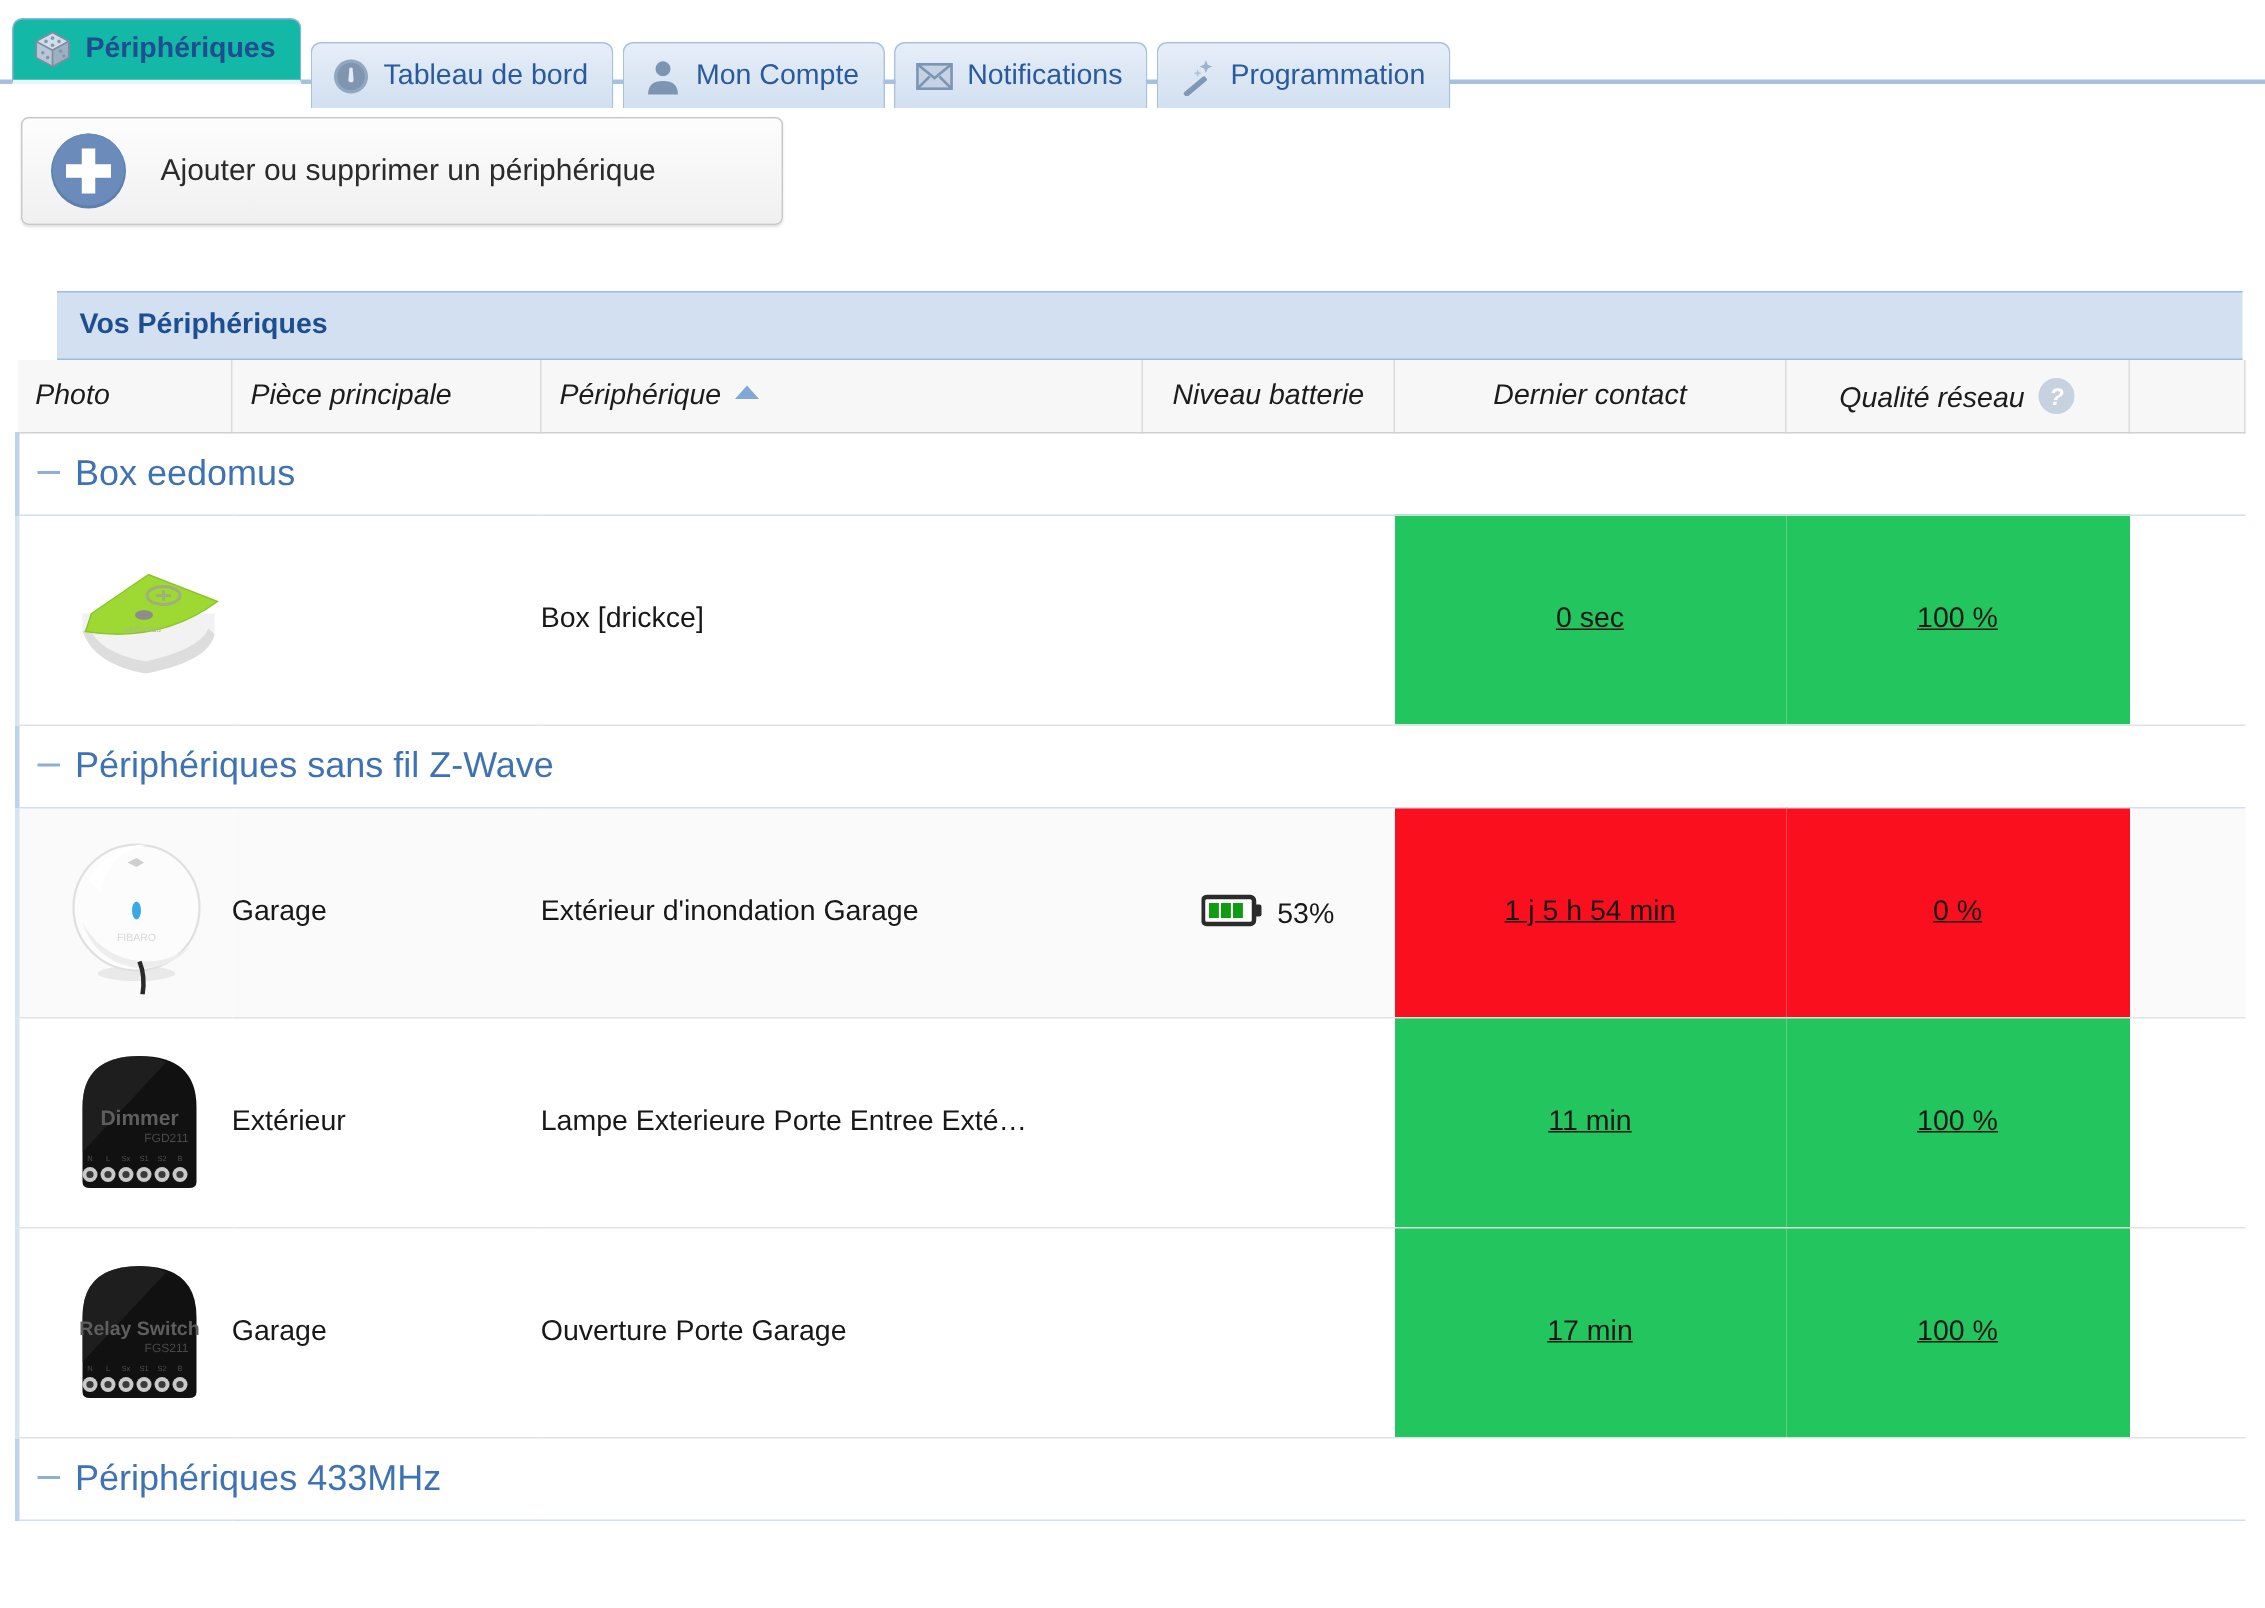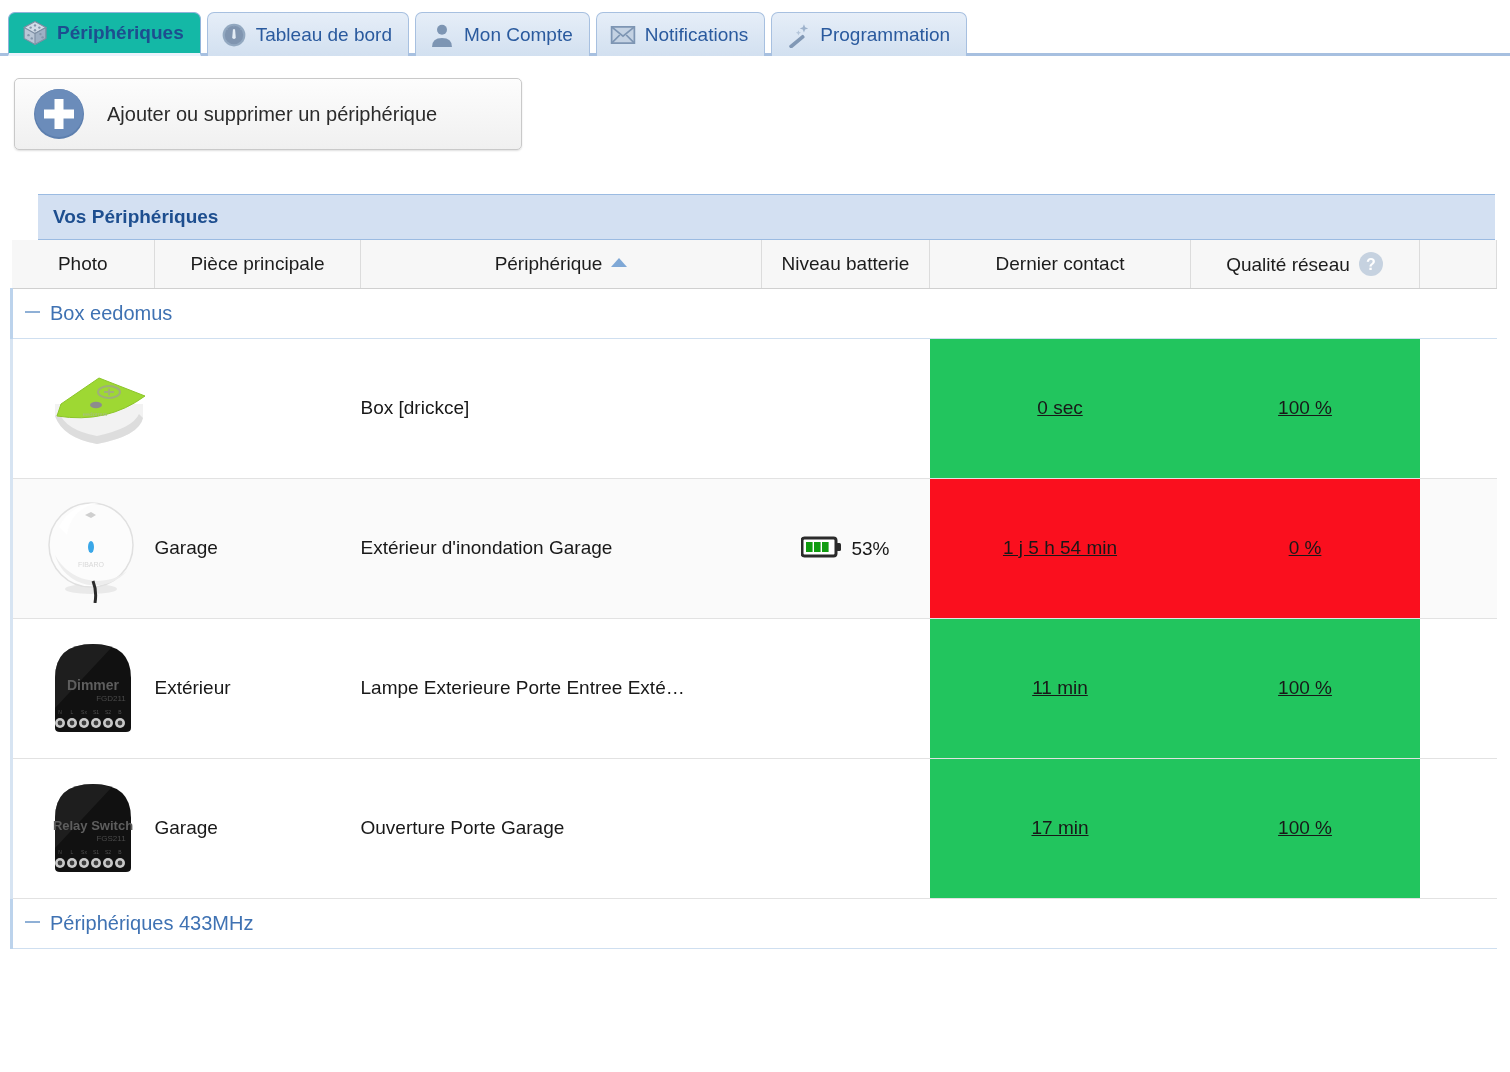--- a/index.html
+++ b/index.html
@@ -27,21 +27,21 @@
     height: 44px;
     padding: 0 16px 0 13px;
     margin-right: 6px;
     border: 1px solid #a7c0e0;
     border-bottom: none;
     border-radius: 7px 7px 0 0;
     background: linear-gradient(180deg,#e6eef8 0%, #d2e0f0 100%);
     color: #2a5a9e;
     font-size: 19px;
     position: relative;
-    top: 3px;
+    top: 19px;
     cursor: pointer;
     white-space: nowrap;
   }
   .tab.active {
     background: #14b8a6;
     color: #1d4e8f;
     font-weight: bold;
     border-color: #8fb3da;
     border-bottom: 3px solid #eaf3fc;
     top: 3px;
@@ -83,22 +83,22 @@
   table.devices { width: 100%; border-collapse: collapse; table-layout: fixed; }
   table.devices th {
     background: #f7f7f7;
     border-right: 1px solid #dcdcdc;
     border-bottom: 1px solid #d0d0d0;
     font-weight: normal;
     font-size: 19px;
     color: #1c1c1c;
     height: 48px;
     padding: 0 12px;
-    text-align: center;
     white-space: nowrap;
+    font-style: italic;
   }
   th.th-photo, th.th-room { text-align: left; }
   th.th-device {
     background: #e4eefb;
     border-left: 1px solid #a9c6e6;
     border-right: 1px solid #a9c6e6;
     border-bottom: 1px solid #a9c6e6;
     text-align: left;
     color: #1c1c1c;
   }
@@ -116,21 +116,21 @@
 
   
   tr.group td {
     border-left: 3px solid #bcd3ec;
     border-bottom: 1px solid #cfdff0;
     padding: 13px 0 13px 12px;
     background: #ffffff;
   }
   .group-label {
     color: #3f72b3;
-    font-size: 20px;
+    font-size: 24px;
     white-space: nowrap;
   }
   .group-minus {
     display: inline-block;
     width: 15px;
     border-top: 2px solid #8fb0d6;
     vertical-align: 7px;
     margin-right: 10px;
   }
 
@@ -284,20 +284,25 @@
           </svg>
         </td>
         <td class="c-room"></td>
         <td class="c-name">Box [drickce]</td>
         <td class="c-batt"></td>
         <td class="c-contact status-ok">0 sec</td>
         <td class="c-quality status-ok">100 %</td>
         <td class="c-end"></td>
       </tr>
 
+      <tr class="group">
+        <td colspan="7">
+          <span class="group-minus"></span><span class="group-label">Périphériques sans fil Z-Wave</span>
+        </td>
+      </tr>
 
       <tr class="dev alt">
         <td class="c-photo">
           <svg class="thumb" width="120" height="110" viewBox="0 0 120 110">
             <ellipse cx="58" cy="96" rx="26" ry="5" fill="#e9e9e9"></ellipse>
             <circle cx="58" cy="52" r="42" fill="#fcfcfc"></circle>
             <circle cx="58" cy="52" r="42" fill="none" stroke="#e0e0e0" stroke-width="1.5"></circle>
             <path d="M26 34 a42 42 0 0 1 40 -24 a36 36 0 0 0 -32 32 z" fill="#ffffff" opacity=".9"></path>
             <path d="M22 62 a42 42 0 0 0 72 16 a48 48 0 0 1 -72 -16 z" fill="#ededed"></path>
             <path d="M52 22 l6 -3 l5 3 l-5 3 z" fill="#cfcfcf"></path>

